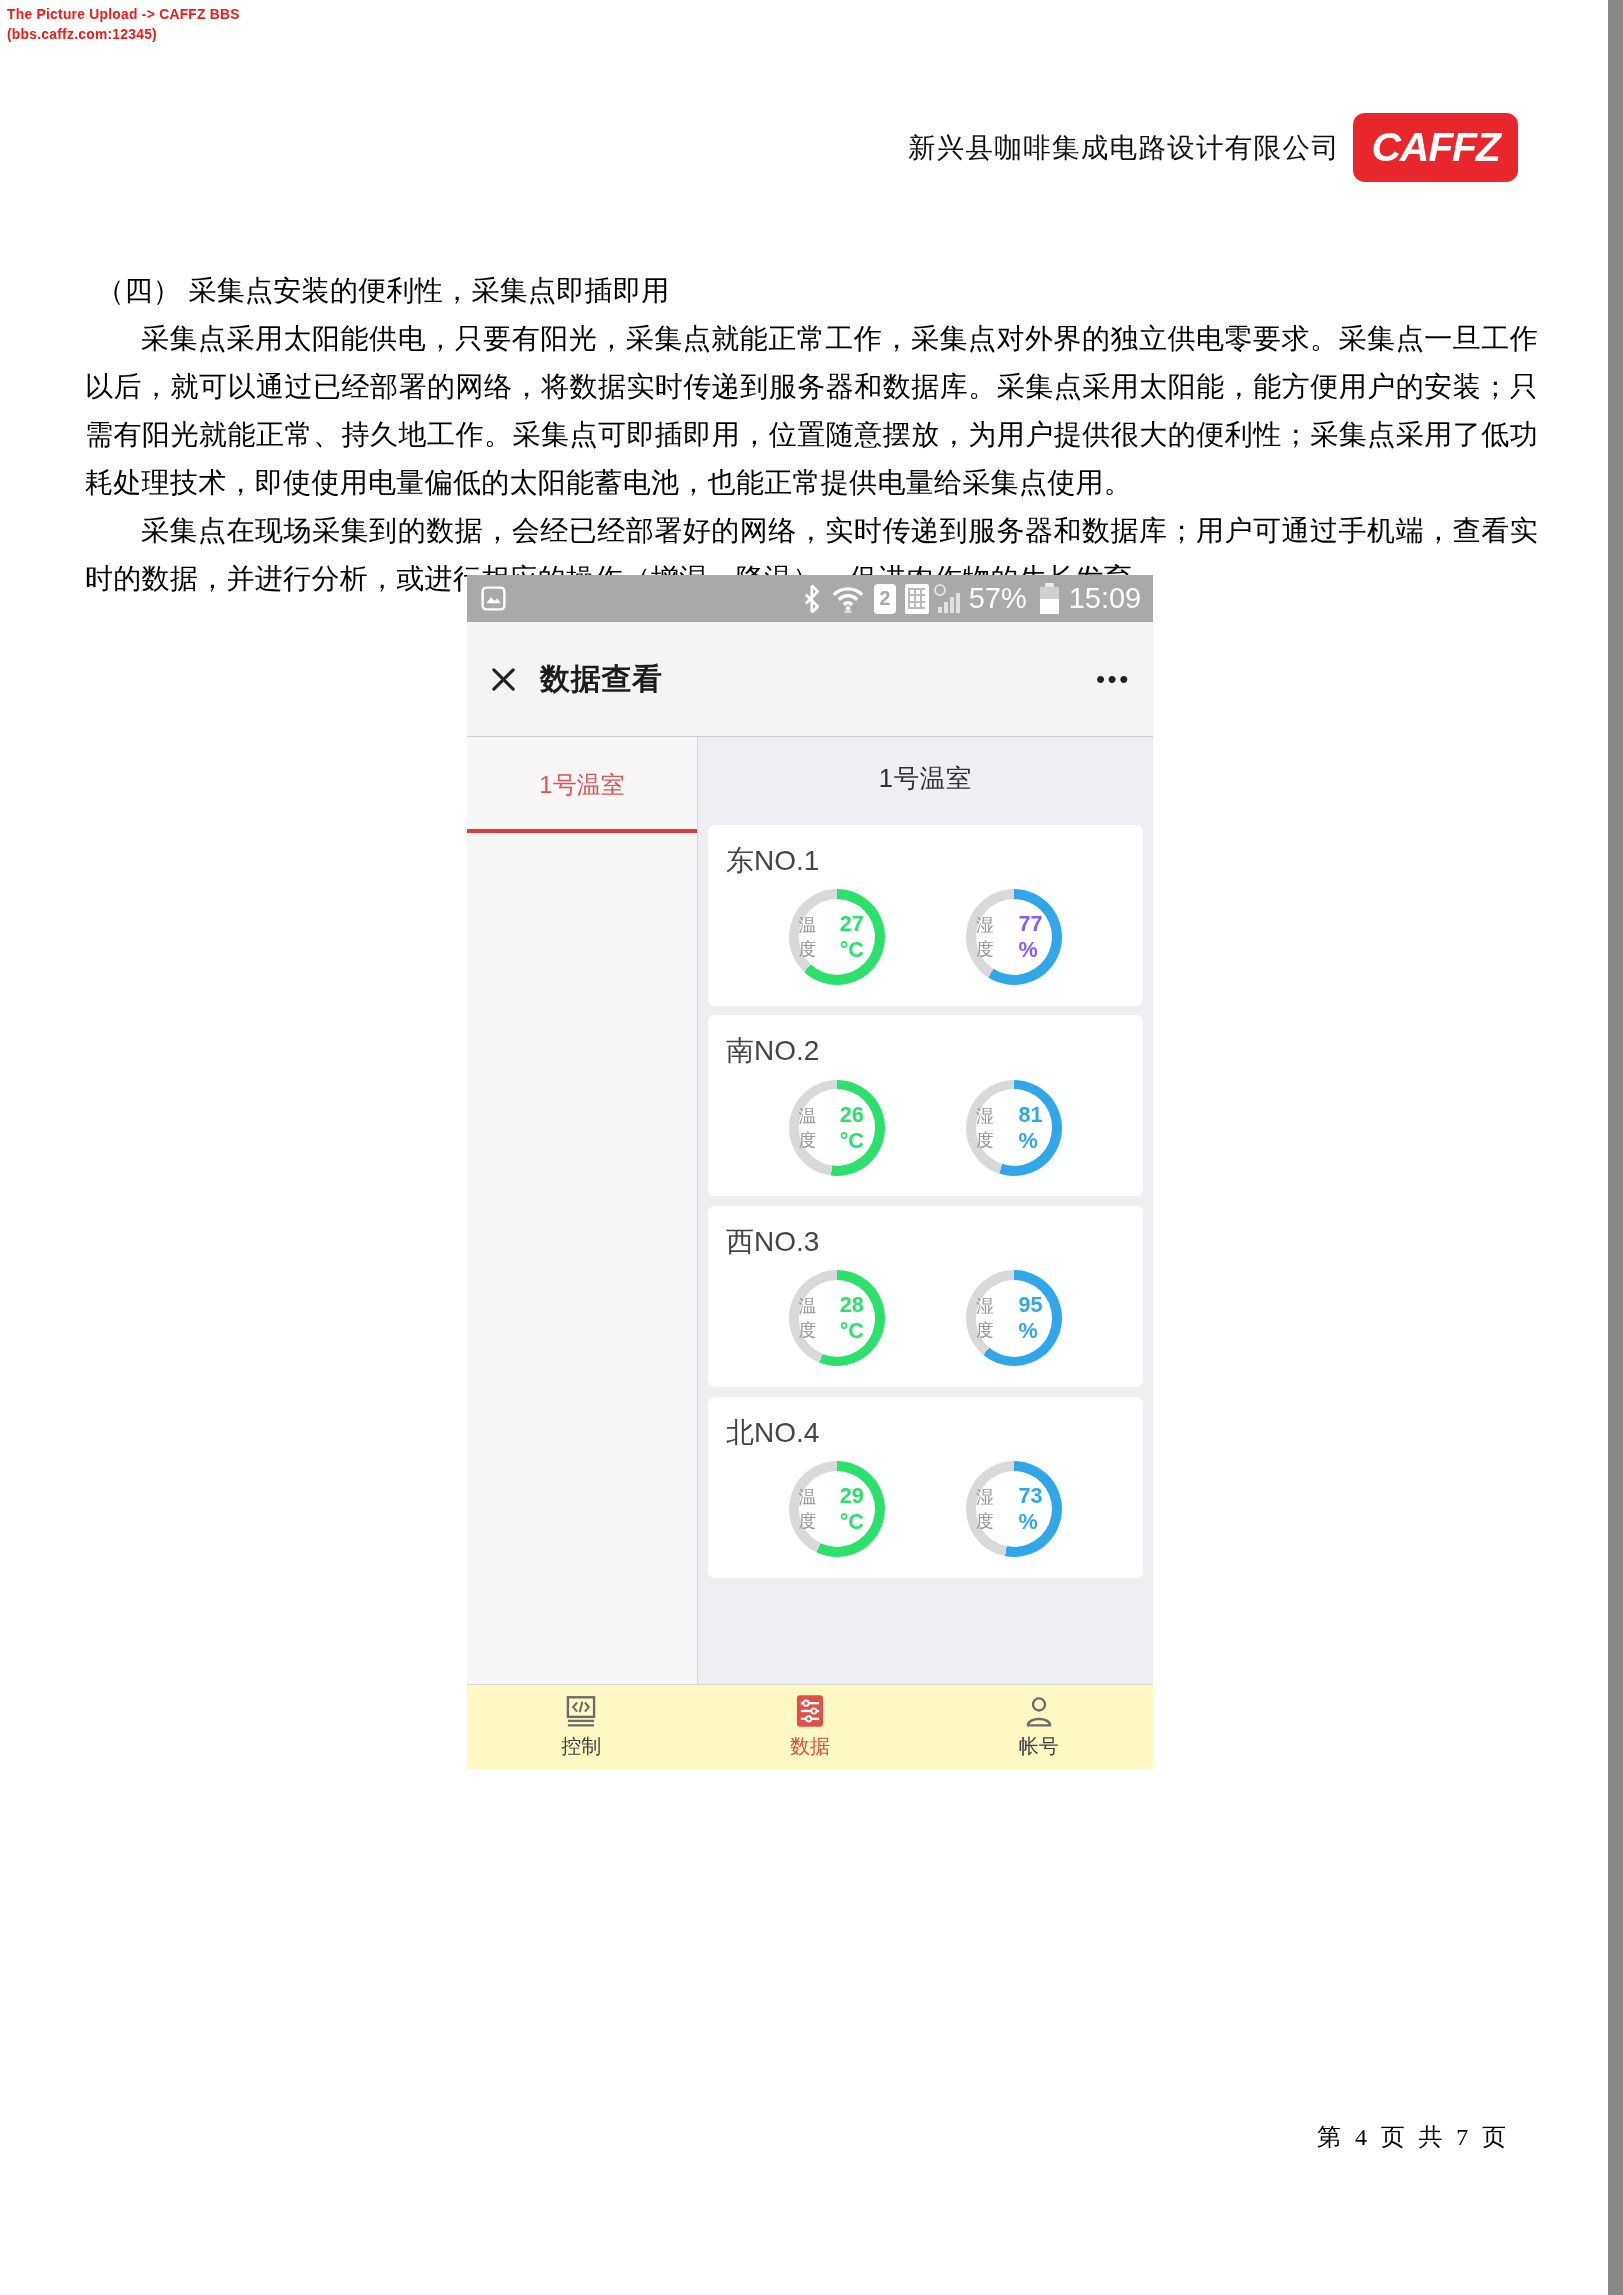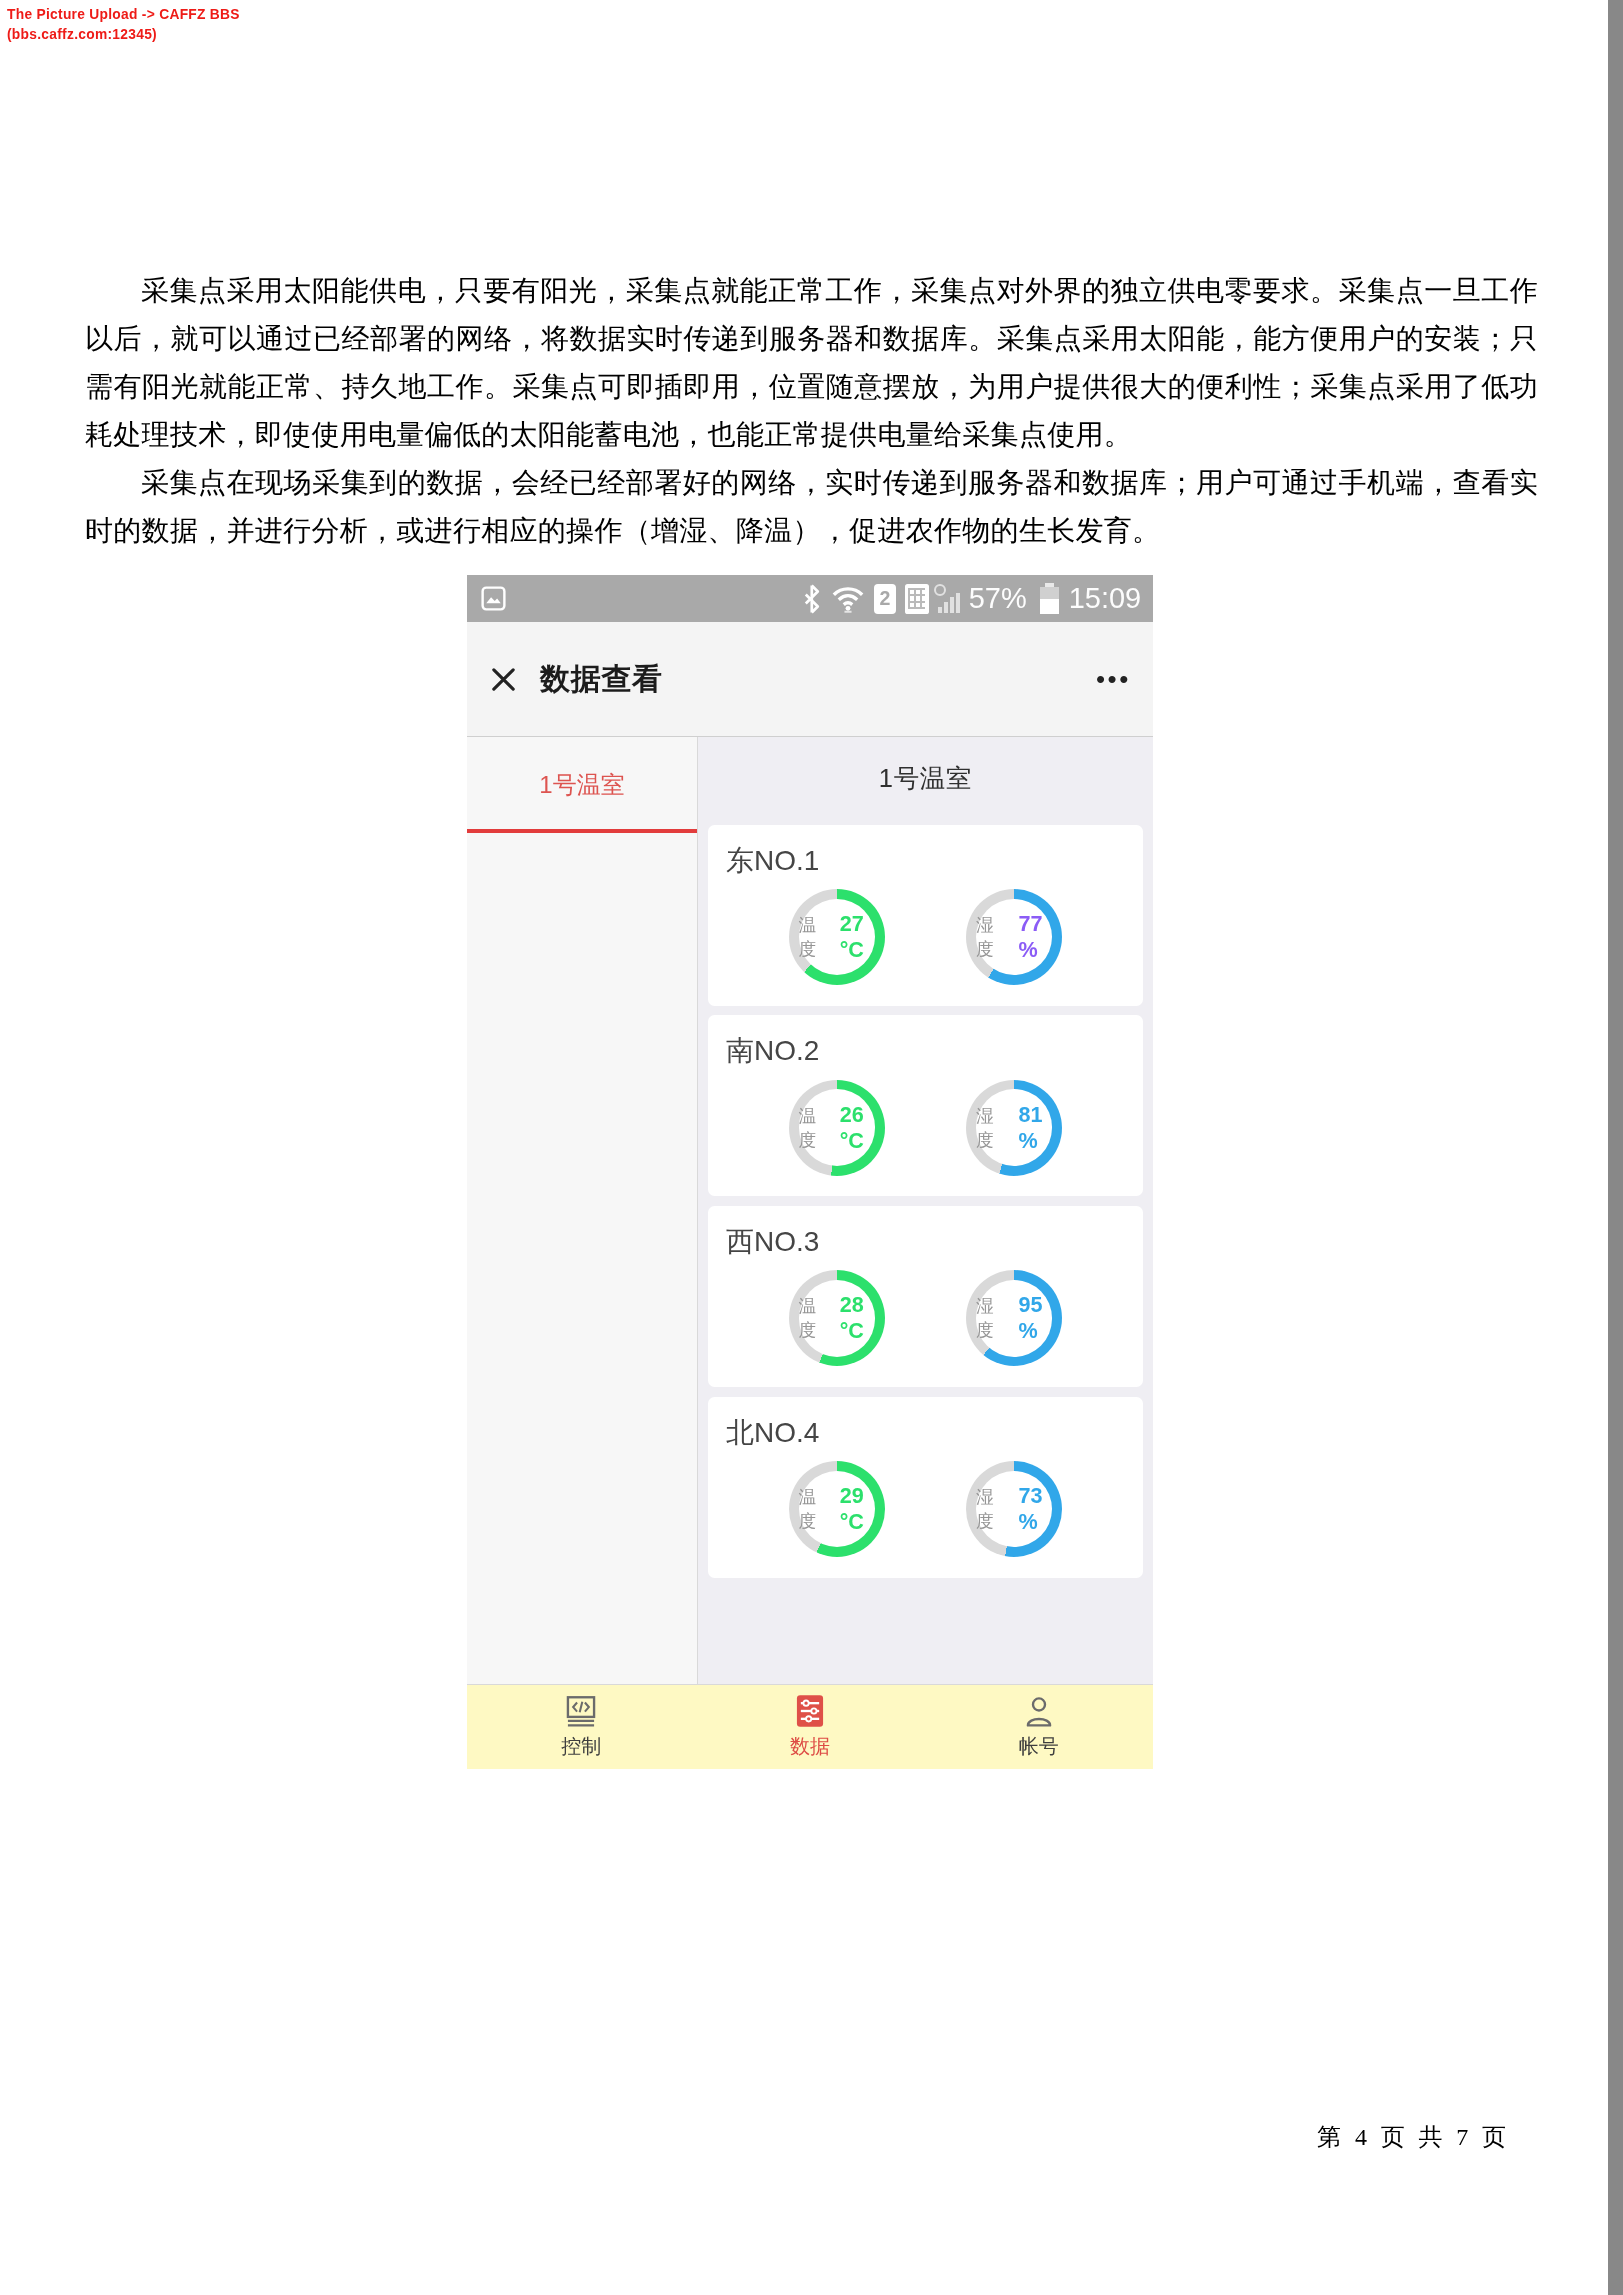--- a/index.html
+++ b/index.html
@@ -132,22 +132,29 @@
 </head>
 <body>
 
 <div class="page">
 
   <div class="watermark" style="color: rgb(238, 27, 23);">
     <div>The Picture Upload -&gt;  CAFFZ BBS</div>
     <div>(bbs.caffz.com:12345)</div>
   </div>
 
+  <div class="co-header">
+    <div class="co-name">新兴县咖啡集成电路设计有限公司</div>
+    <div class="caffz-logo" style="background: rgb(232, 38, 43);">
+      <span>CAFFZ</span>
+    </div>
+  </div>
 
   <div class="doc-text">
+    <p class="h">（四） 采集点安装的便利性，采集点即插即用</p>
     <p>采集点采用太阳能供电，只要有阳光，采集点就能正常工作，采集点对外界的独立供电零要求。采集点一旦工作以后，就可以通过已经部署的网络，将数据实时传递到服务器和数据库。采集点采用太阳能，能方便用户的安装；只需有阳光就能正常、持久地工作。采集点可即插即用，位置随意摆放，为用户提供很大的便利性；采集点采用了低功耗处理技术，即使使用电量偏低的太阳能蓄电池，也能正常提供电量给采集点使用。</p>
     <p>采集点在现场采集到的数据，会经已经部署好的网络，实时传递到服务器和数据库；用户可通过手机端，查看实时的数据，并进行分析，或进行相应的操作（增湿、降温），促进农作物的生长发育。</p>
   </div>
 
   <div class="phone">
 
     <div class="sbar">
       <span class="icn">
         <svg width="29" height="29" viewBox="0 0 24 24">
           <rect x="3" y="3" width="18" height="18" rx="3" fill="none" stroke="#fff" stroke-width="2"></rect>

